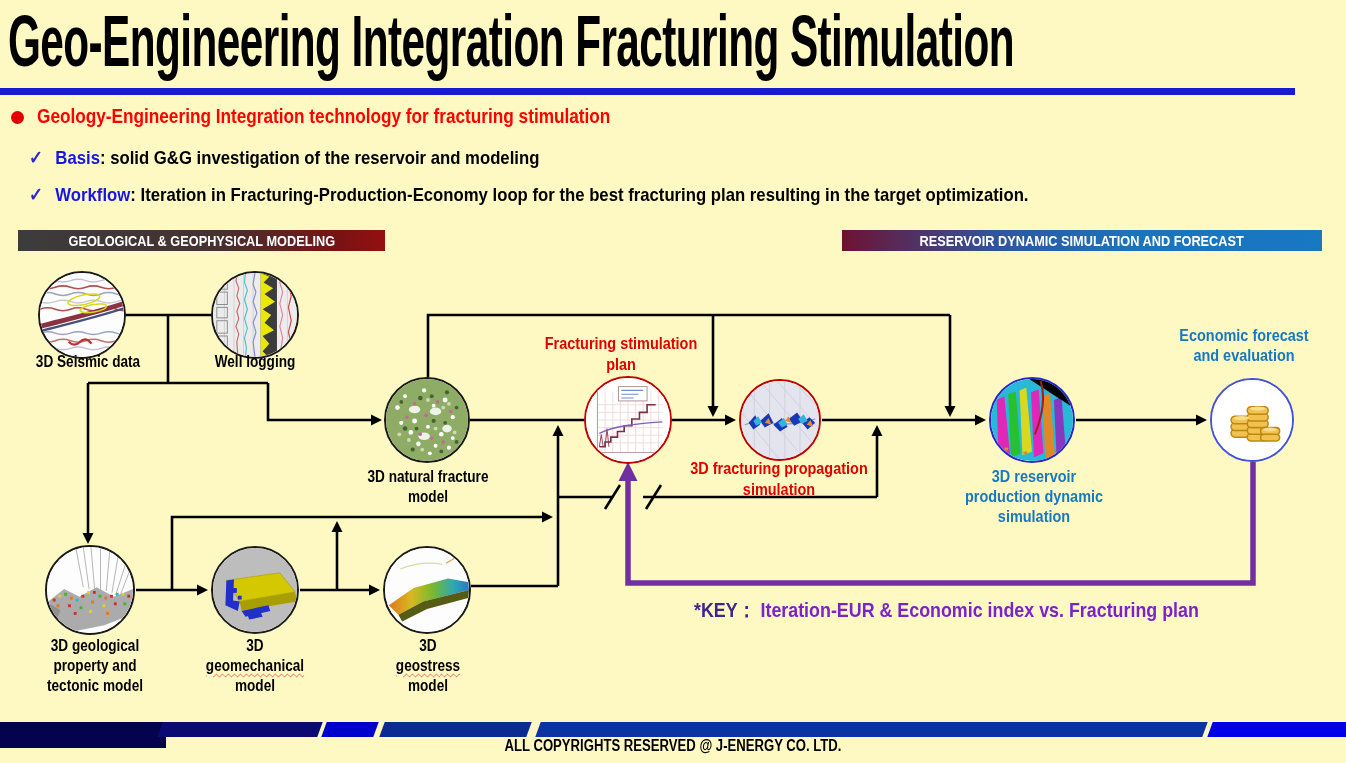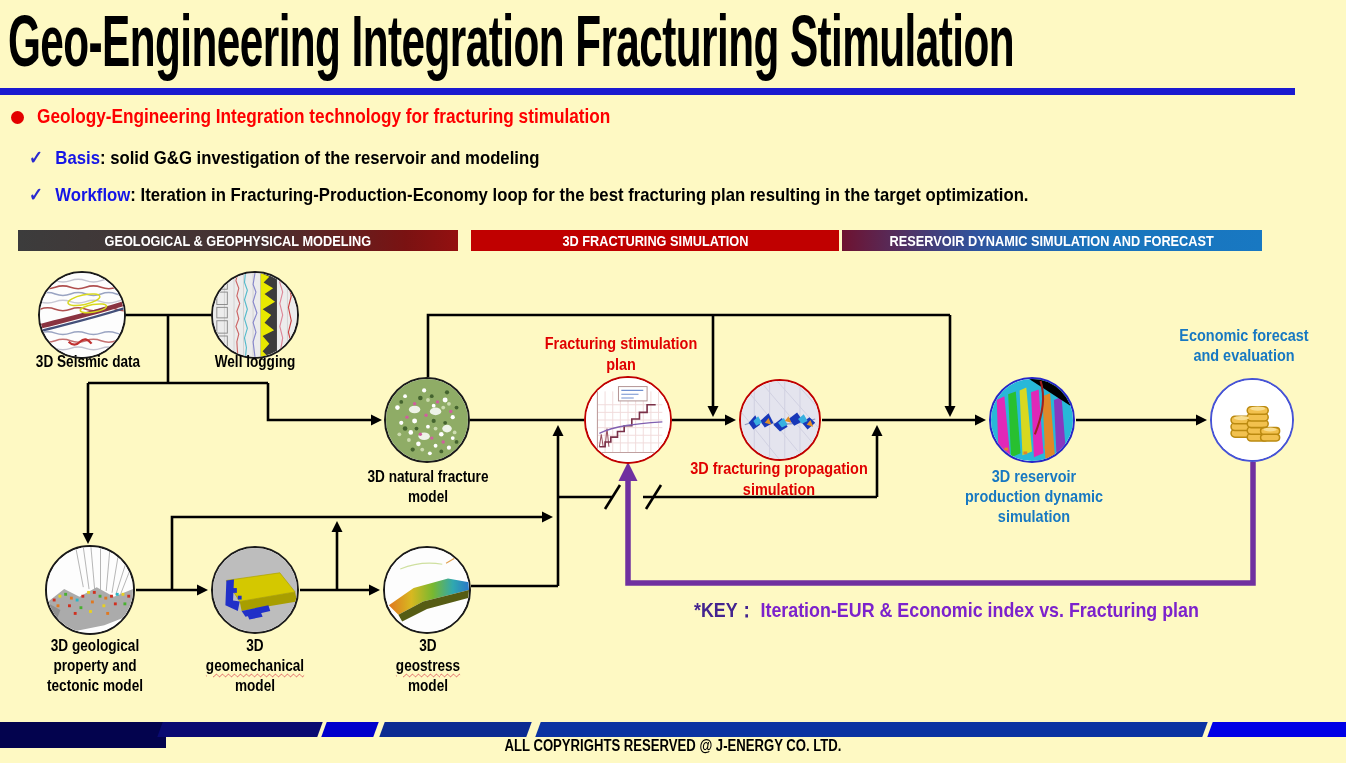--- a/index.html
+++ b/index.html
@@ -16,23 +16,23 @@
   .point{font-size:19px;font-weight:bold;color:#000;white-space:nowrap;
          transform:scaleX(0.88);transform-origin:left top;}
   #point-basis{left:29px;top:146px;}
   #point-workflow{left:29px;top:183px;}
   .check{color:#2a2ad0;font-weight:bold;margin-right:14px;}
   .pt-label{color:#1515e6;}
   
   .phase{top:230px;height:21px;display:flex;align-items:center;justify-content:center;}
   .phase span{color:#fff;font-weight:bold;font-size:15px;white-space:nowrap;
               transform:scaleX(0.85);}
-  #phase-1{left:18px;width:440px;background:linear-gradient(90deg,#3c3c3c 0%,#473131 55%,#7a1212 88%,#941010 100%);}
+  #phase-1{left:18px;width:367px;background:linear-gradient(90deg,#3c3c3c 0%,#473131 55%,#7a1212 88%,#941010 100%);}
   #phase-2{left:471px;width:368px;background:#c00000;}
-  #phase-3{left:842px;width:420px;background:linear-gradient(90deg,#6e1230 0%,#30549e 32%,#1a74bc 60%,#1878c2 100%);}
+  #phase-3{left:842px;width:480px;background:linear-gradient(90deg,#6e1230 0%,#30549e 32%,#1a74bc 60%,#1878c2 100%);}
   
   .node{border-radius:50%;overflow:hidden;box-sizing:border-box;background:#fff;}
   .node svg{display:block;width:100%;height:100%;}
   .n-black{border:2px solid #1a1a1a;}
   .n-red{border:2px solid #c00000;}
   .n-blue{border:2px solid #2626c9;}
   .n-blue-light{border:2px solid #4653d6;}
   .nlabel{text-align:center;font-weight:bold;font-size:16px;line-height:20px;white-space:nowrap;
           transform:translateX(-50%) scaleX(0.85);color:#000;}
   .lbl-red{color:#e00000;font-size:17px;line-height:21px;}
@@ -67,23 +67,20 @@
 
   <div class="abs point" id="point-basis">
     <span class="check">✓</span><span class="pt-label">Basis</span><span>: solid G&amp;G investigation of the reservoir and modeling</span>
   </div>
   <div class="abs point" id="point-workflow">
     <span class="check">✓</span><span class="pt-label">Workflow</span><span>: Iteration in Fracturing-Production-Economy loop for the best fracturing plan resulting in the target optimization.</span>
   </div>
 
   <div class="abs phase" id="phase-1">
     <span>GEOLOGICAL &amp; GEOPHYSICAL MODELING</span>
-  </div>
-  <div class="abs phase" id="phase-2">
-    <span>3D FRACTURING SIMULATION</span>
   </div>
   <div class="abs phase" id="phase-3">
     <span>RESERVOIR DYNAMIC SIMULATION AND FORECAST</span>
   </div>
 
   <svg class="abs" style="left:0;top:0;" width="1346" height="763" viewBox="0 0 1346 763">
     <g stroke="#000" stroke-width="2.6" fill="none">
       <path d="M125 315H212"></path>
       <path d="M168 315V383"></path>
       <path d="M88 383H268"></path>

